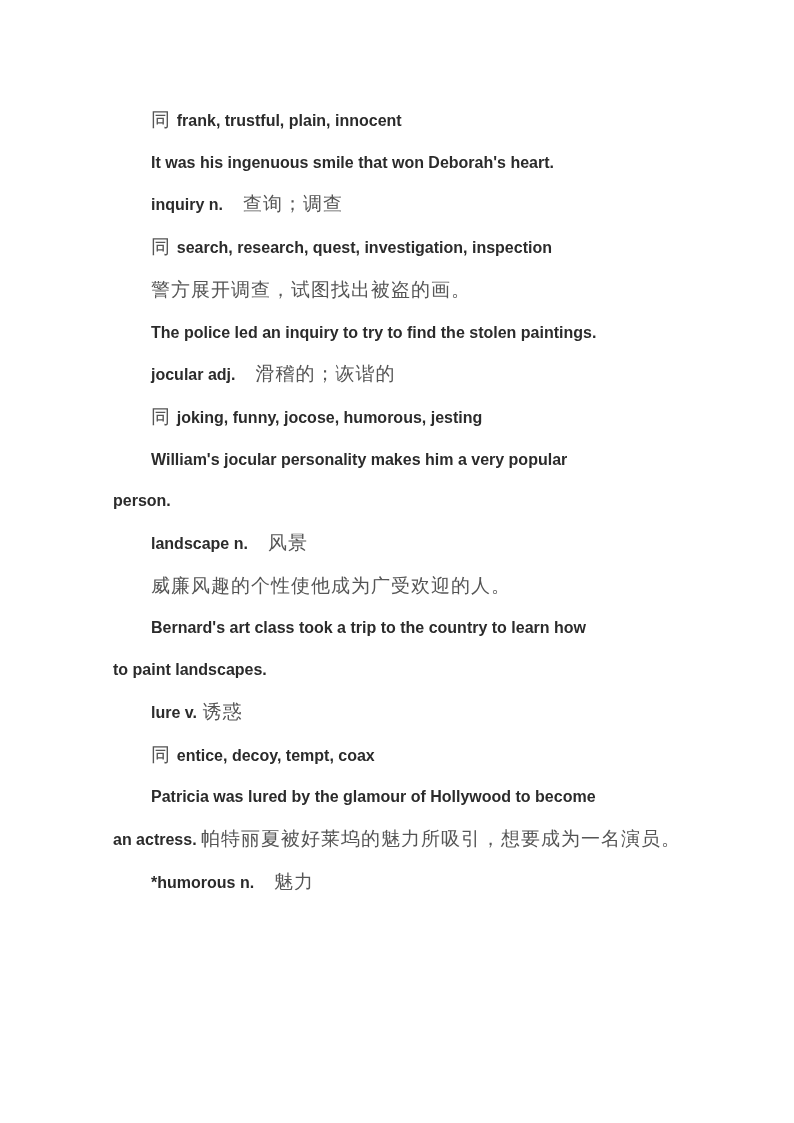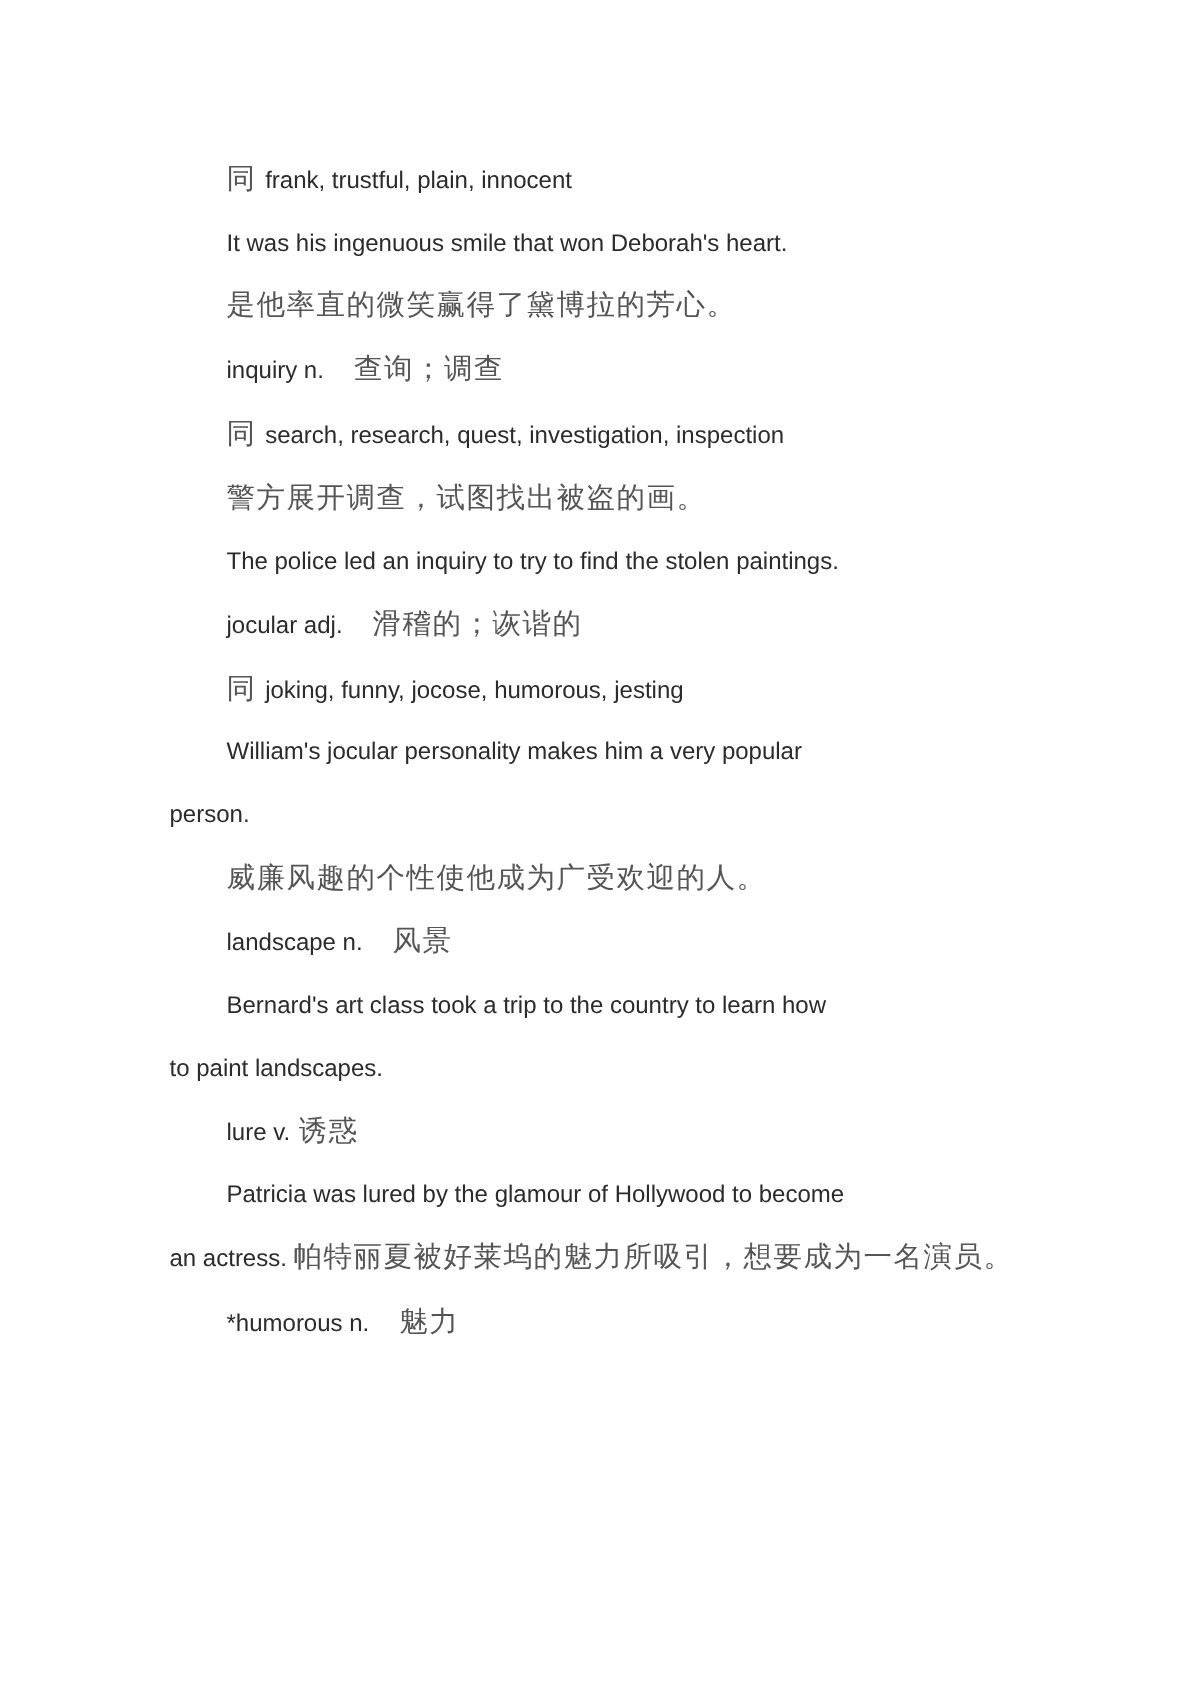--- a/index.html
+++ b/index.html
@@ -28,46 +28,47 @@
     white-space: pre;
     font-size: 16px;
     color: var(--en-color);
   }
   .line.indent {
     padding-left: 38px;
   }
   .seg-en {
     color: var(--en-color);
     font-family: "Liberation Sans", "DejaVu Sans", sans-serif;
+    font-weight: bold;
   }
   .seg-zh {
     color: var(--zh-color);
     font-family: "Liberation Serif", "DejaVu Serif", serif;
     font-size: 19px;
     letter-spacing: 1px;
   }
 </style>
 </head>
 <body>
 
 <div class="page">
   <div id="doc-content">
       <div class="line indent"><span class="seg-zh">同 </span><span class="seg-en">frank, trustful, plain, innocent</span></div>
       <div class="line indent"><span class="seg-en">It was his ingenuous smile that won Deborah's heart.</span></div>
-      <div class="line indent"><span class="seg-zh">是他率直的微笑赢得了黛博拉的芳心。</span></div>
       <div class="line indent"><span class="seg-en">inquiry n.</span><span class="seg-zh">　查询；调查</span></div>
       <div class="line indent"><span class="seg-zh">同 </span><span class="seg-en">search, research, quest, investigation, inspection</span></div>
       <div class="line indent"><span class="seg-zh">警方展开调查，试图找出被盗的画。</span></div>
       <div class="line indent"><span class="seg-en">The police led an inquiry to try to find the stolen paintings.</span></div>
       <div class="line indent"><span class="seg-en">jocular adj.</span><span class="seg-zh">　滑稽的；诙谐的</span></div>
       <div class="line indent"><span class="seg-zh">同 </span><span class="seg-en">joking, funny, jocose, humorous, jesting</span></div>
       <div class="line indent"><span class="seg-en">William's jocular personality makes him a very popular</span></div>
       <div class="line"><span class="seg-en">person.</span></div>
+      <div class="line indent"><span class="seg-en">landscape n.</span><span class="seg-zh">　风景</span></div>
       <div class="line indent"><span class="seg-zh">威廉风趣的个性使他成为广受欢迎的人。</span></div>
-      <div class="line indent"><span class="seg-en">landscape n.</span><span class="seg-zh">　风景</span></div>
       <div class="line indent"><span class="seg-en">Bernard's art class took a trip to the country to learn how</span></div>
       <div class="line"><span class="seg-en">to paint landscapes.</span></div>
       <div class="line indent"><span class="seg-en">lure v.</span><span class="seg-zh"> 诱惑</span></div>
+      <div class="line indent"><span class="seg-zh">同 </span><span class="seg-en">entice, decoy, tempt, coax</span></div>
       <div class="line indent"><span class="seg-en">Patricia was lured by the glamour of Hollywood to become</span></div>
       <div class="line"><span class="seg-en">an actress. </span><span class="seg-zh">帕特丽夏被好莱坞的魅力所吸引，想要成为一名演员。</span></div>
       <div class="line indent"><span class="seg-en">*humorous n.</span><span class="seg-zh">　魅力</span></div>
     </div>
 </div>
 
 </body></html>

